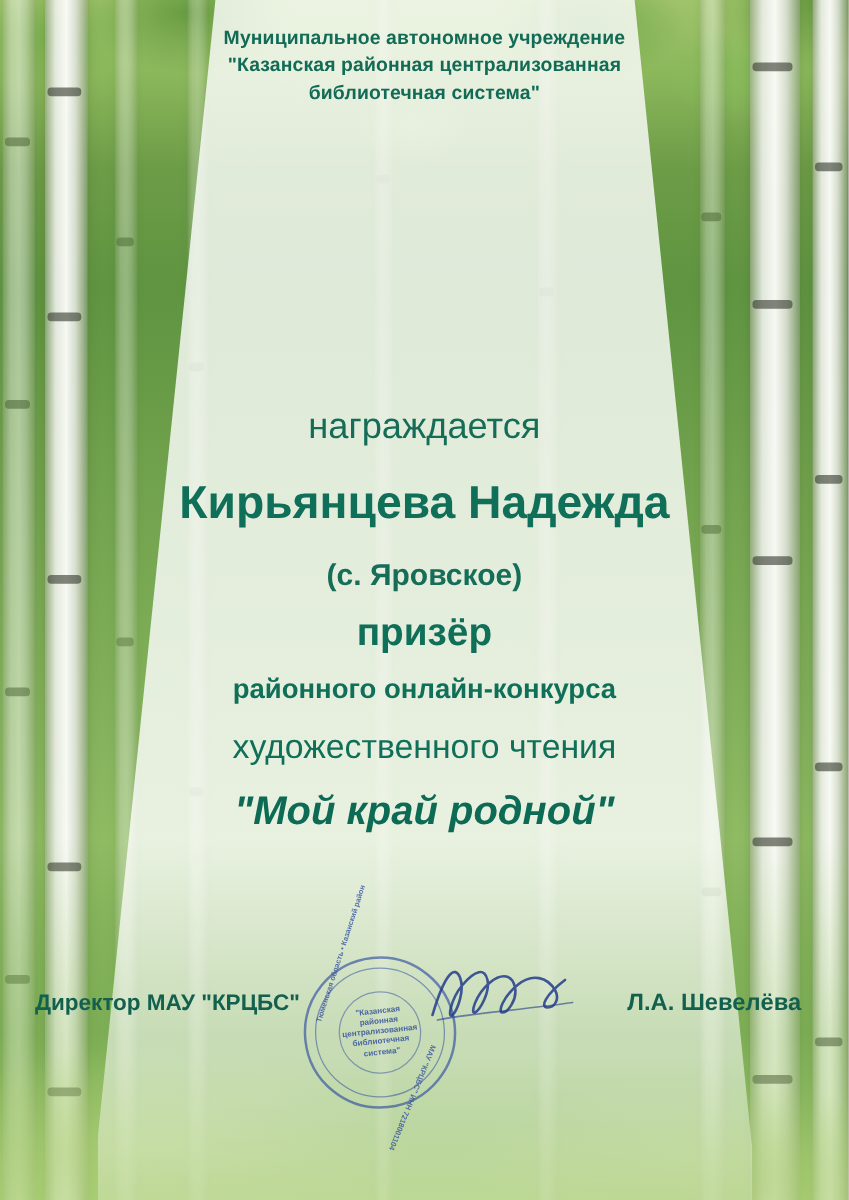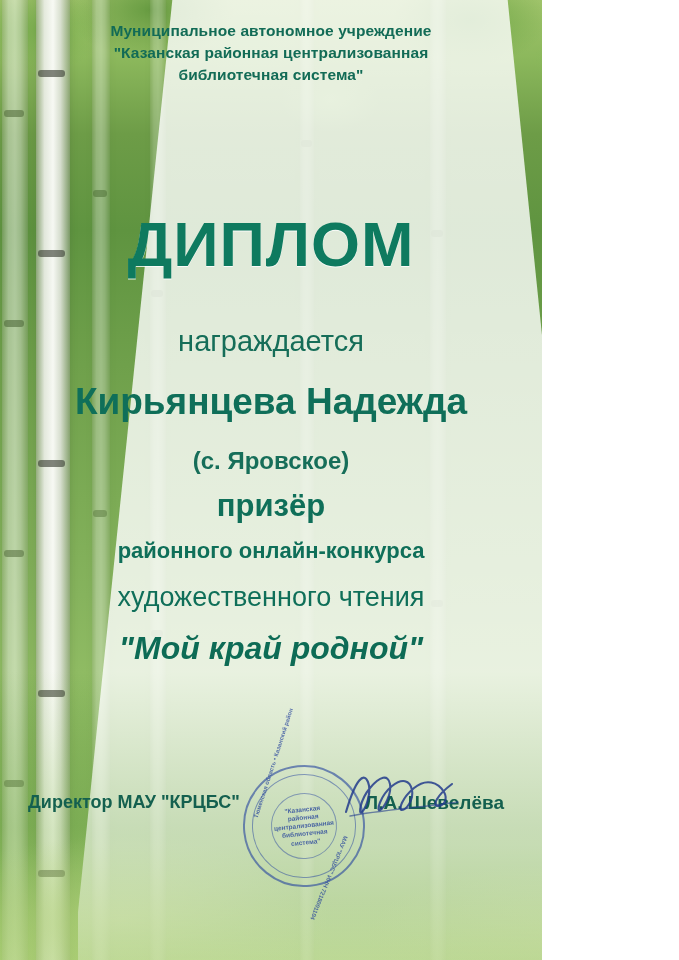--- a/index.html
+++ b/index.html
@@ -5,21 +5,21 @@
   html, body {
     margin: 0;
     padding: 0;
     background: #ffffff;
   }
   body {
     font-family: "Liberation Sans", sans-serif;
   }
   .diploma {
     position: relative;
-    width: 542px;
+    width: 679px;
     height: 960px;
     overflow: hidden;
     background: #f0abfc;
   }
 
   
   .bg-base {
     position: absolute;
     inset: 0;
     background:
@@ -360,21 +360,20 @@
   </div>
 
   <div class="bg-meadow"></div>
 
   <div class="banner"></div>
 
   <div class="content">
 
     <div class="org">Муниципальное автономное учреждение "Казанская районная централизованная библиотечная система"</div>
 
-    <div class="title">ДИПЛОМ</div>
 
     <div class="awarded">награждается</div>
 
     <div class="winner">Кирьянцева Надежда</div>
 
     <div class="place">(с. Яровское)</div>
 
     <div class="rank">призёр</div>
 
     <div class="contest-1">районного онлайн-конкурса</div>

